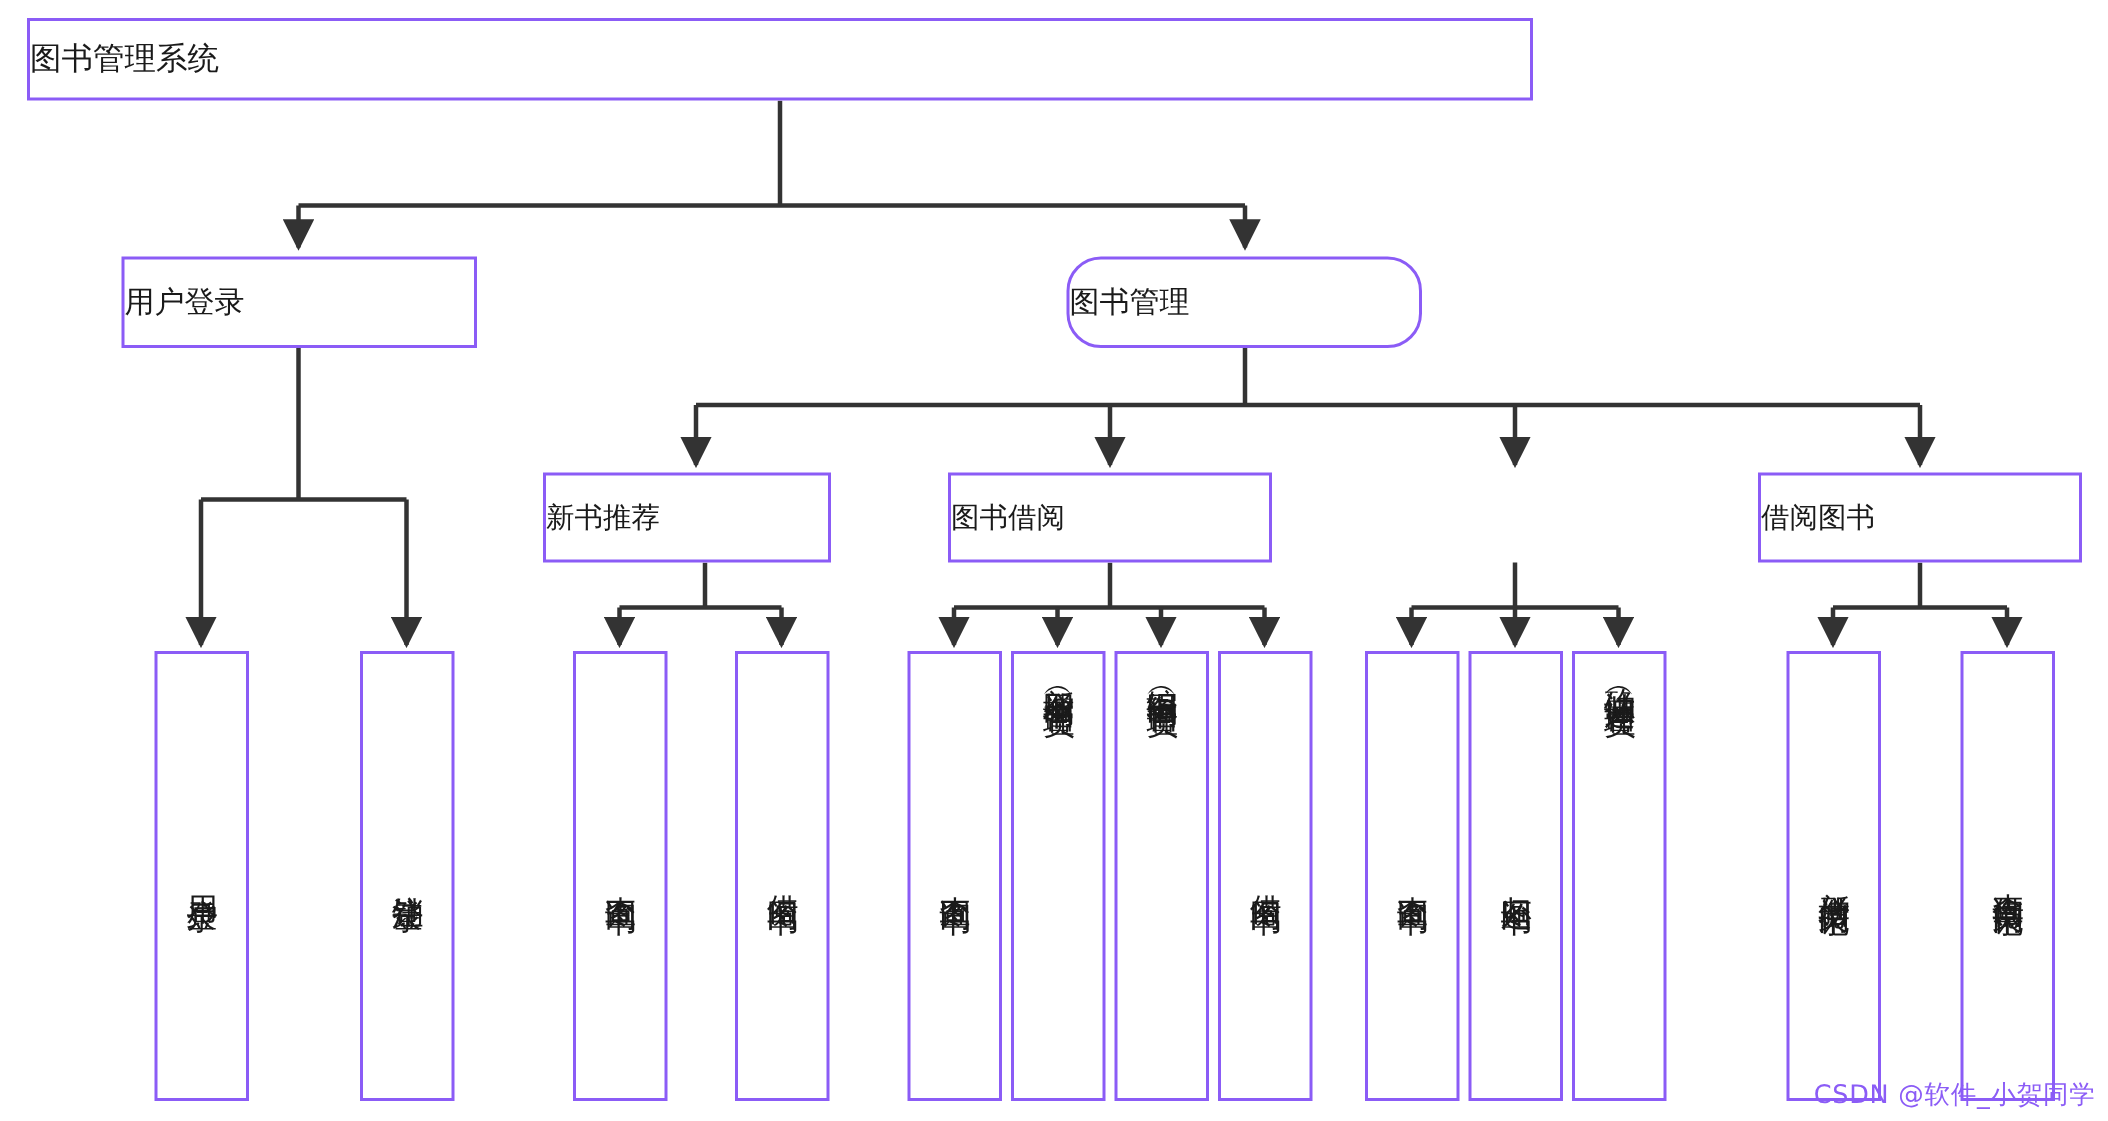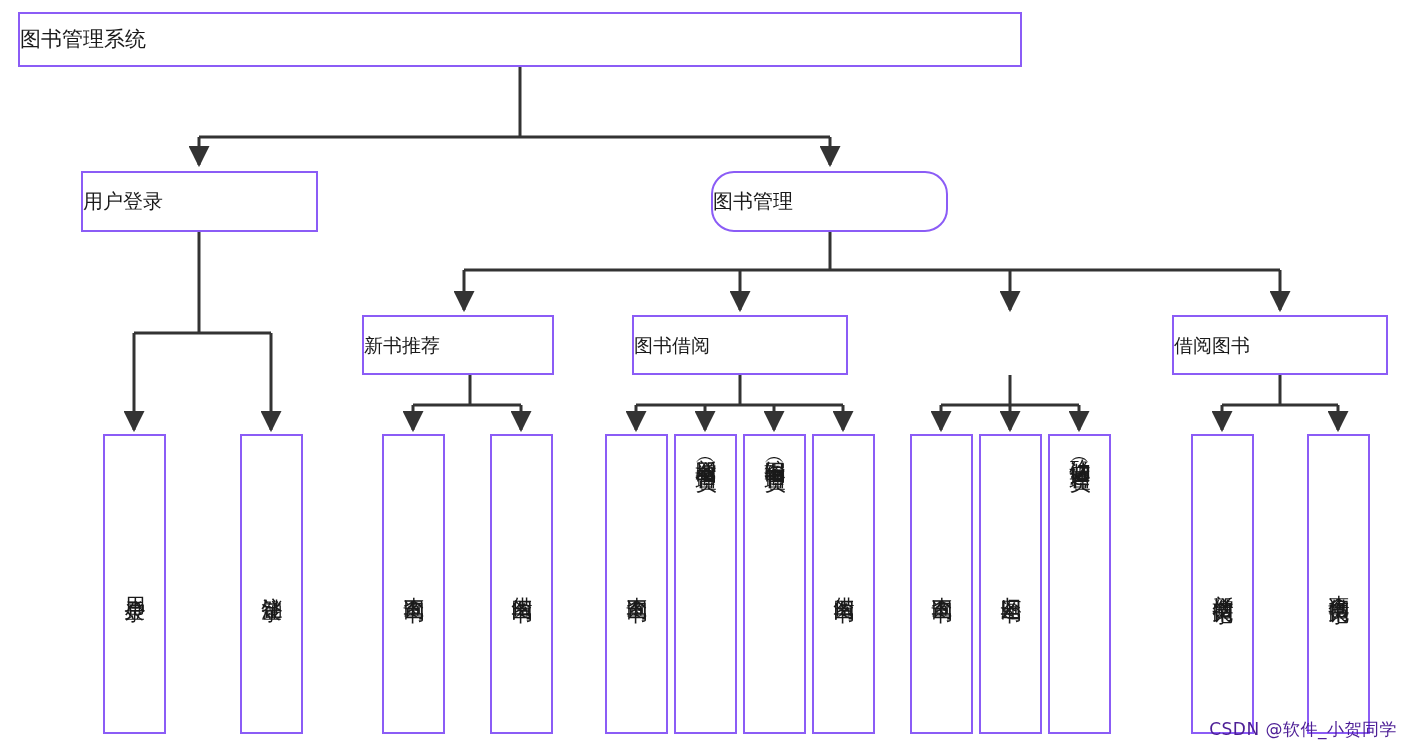--- a/index.html
+++ b/index.html
@@ -58,21 +58,21 @@
   }
   .node.leaf.centered {
     align-items: center;
     padding-top: 0;
   }
   #watermark {
     position: absolute;
     right: 8px;
     bottom: 6px;
     font-size: 17px;
-    color: #4c1d95;
+    color: #8b5cf6;
     z-index: 3;
     white-space: nowrap;
     letter-spacing: 0.5px;
   }
 </style>
 </head>
 <body>
 
 <div id="diagram-root">
 

